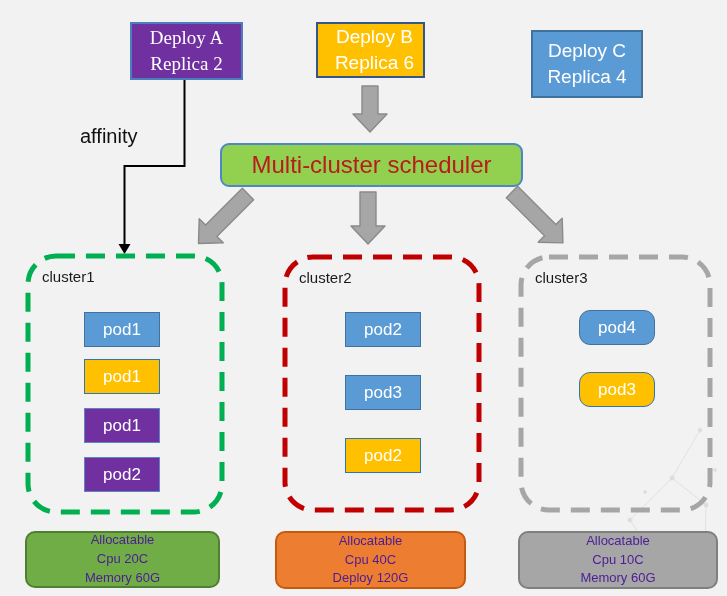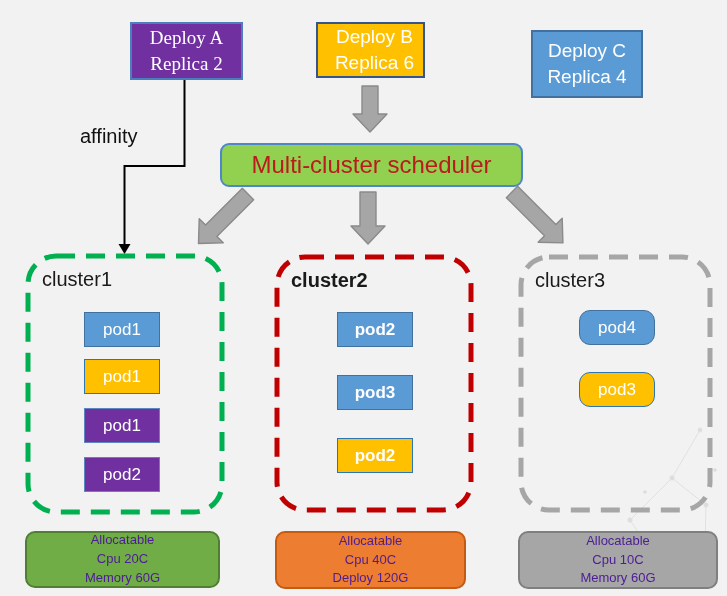--- a/index.html
+++ b/index.html
@@ -29,29 +29,29 @@
   .scheduler{
     position:absolute;left:220px;top:143px;width:303px;height:44px;
     background:#92D050;border:2px solid #4E87C9;border-radius:9px;box-sizing:border-box;
     display:flex;align-items:center;justify-content:center;
     color:#b91c1c;font-size:24px;
   }
 
   
   .cluster{position:absolute;box-sizing:border-box;}
   .cluster-1{left:25px;top:253px;width:200px;height:262px;}
-  .cluster-2{left:274px;top:254px;width:200px;height:259px;font-weight:bold;}
+  .cluster-2{left:282px;top:254px;width:200px;height:259px;}
   .cluster-3{left:518px;top:254px;width:195px;height:259px;}
   .cluster svg.outline{position:absolute;left:0;top:0;width:100%;height:100%;}
   .outline rect{fill:none;stroke-width:5;stroke-dasharray:19 11;}
   .cluster-1 .outline rect{stroke:#00B050;}
   .cluster-2 .outline rect{stroke:#C00000;}
   .cluster-3 .outline rect{stroke:#A6A6A6;}
   .cluster-label{
-    position:absolute;left:17px;top:15px;font-size:20px;color:#1a1a1a;
+    position:absolute;left:17px;top:15px;font-size:15px;color:#1a1a1a;
   }
 
   
   .pod{
     position:absolute;width:76px;height:35px;box-sizing:border-box;
     display:flex;align-items:center;justify-content:center;
     color:#fff;font-size:17px;border:1.5px solid #4472C4;
   }
   .pod-blue{background:#5B9BD5;border-color:#41719C;}
   .pod-yellow{background:#FFC000;border-color:#2E75B6;}

